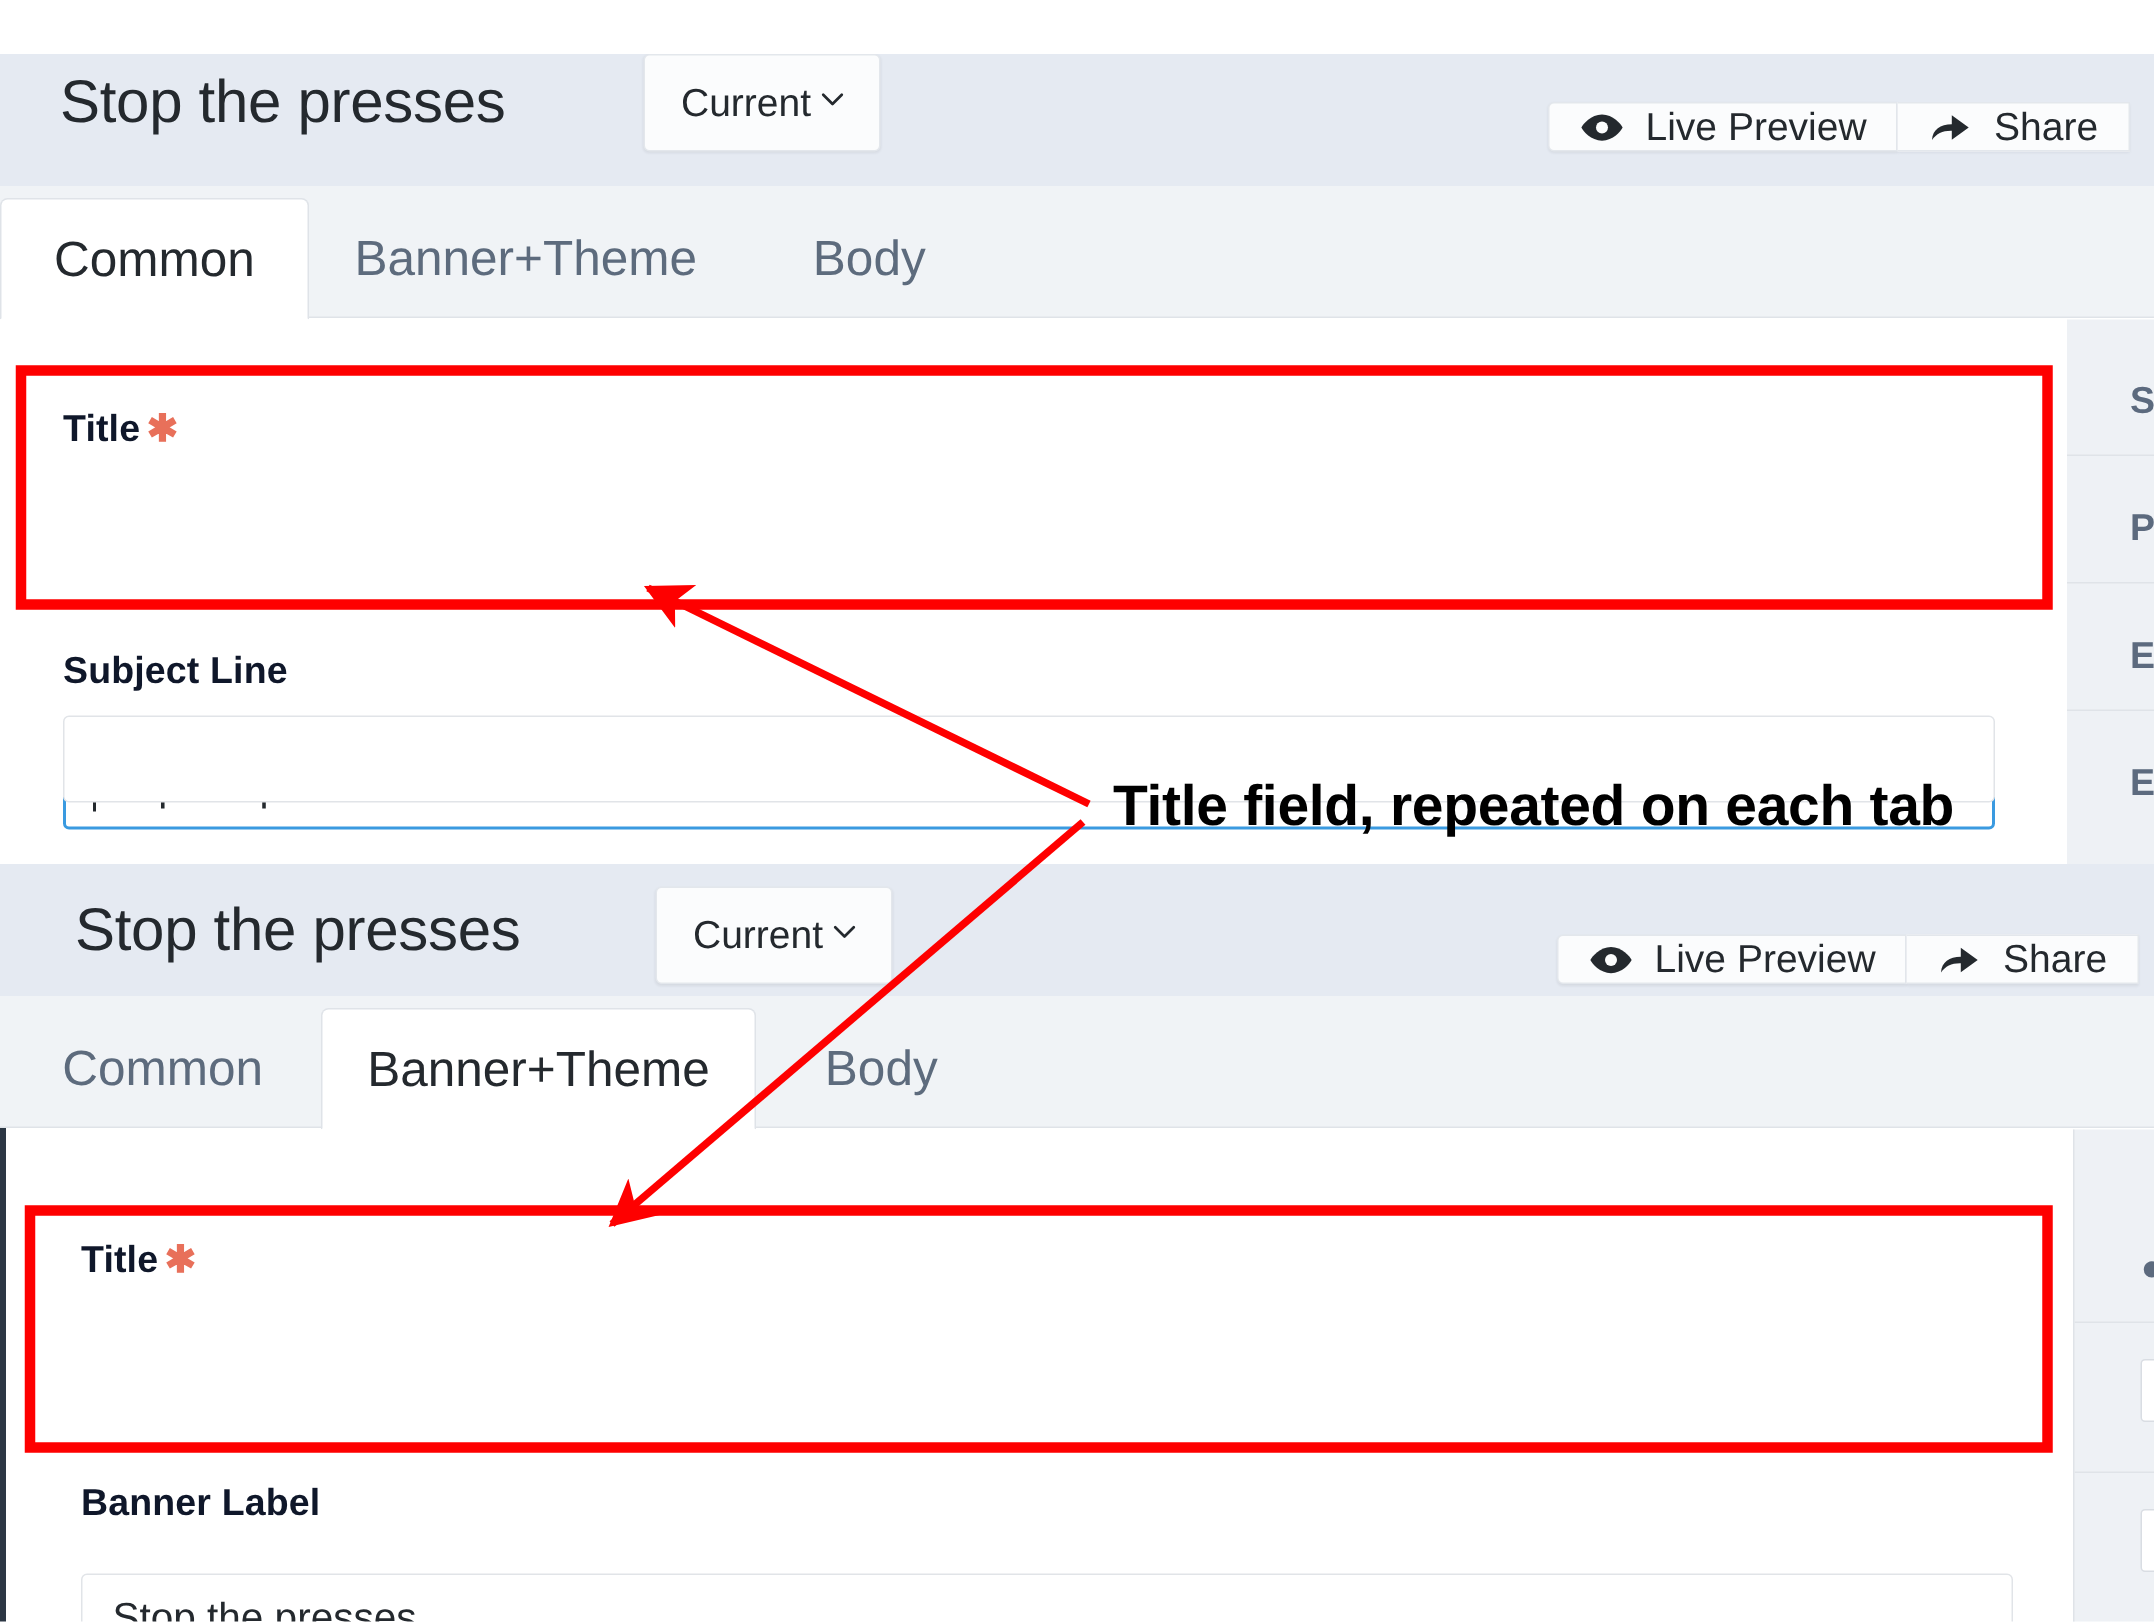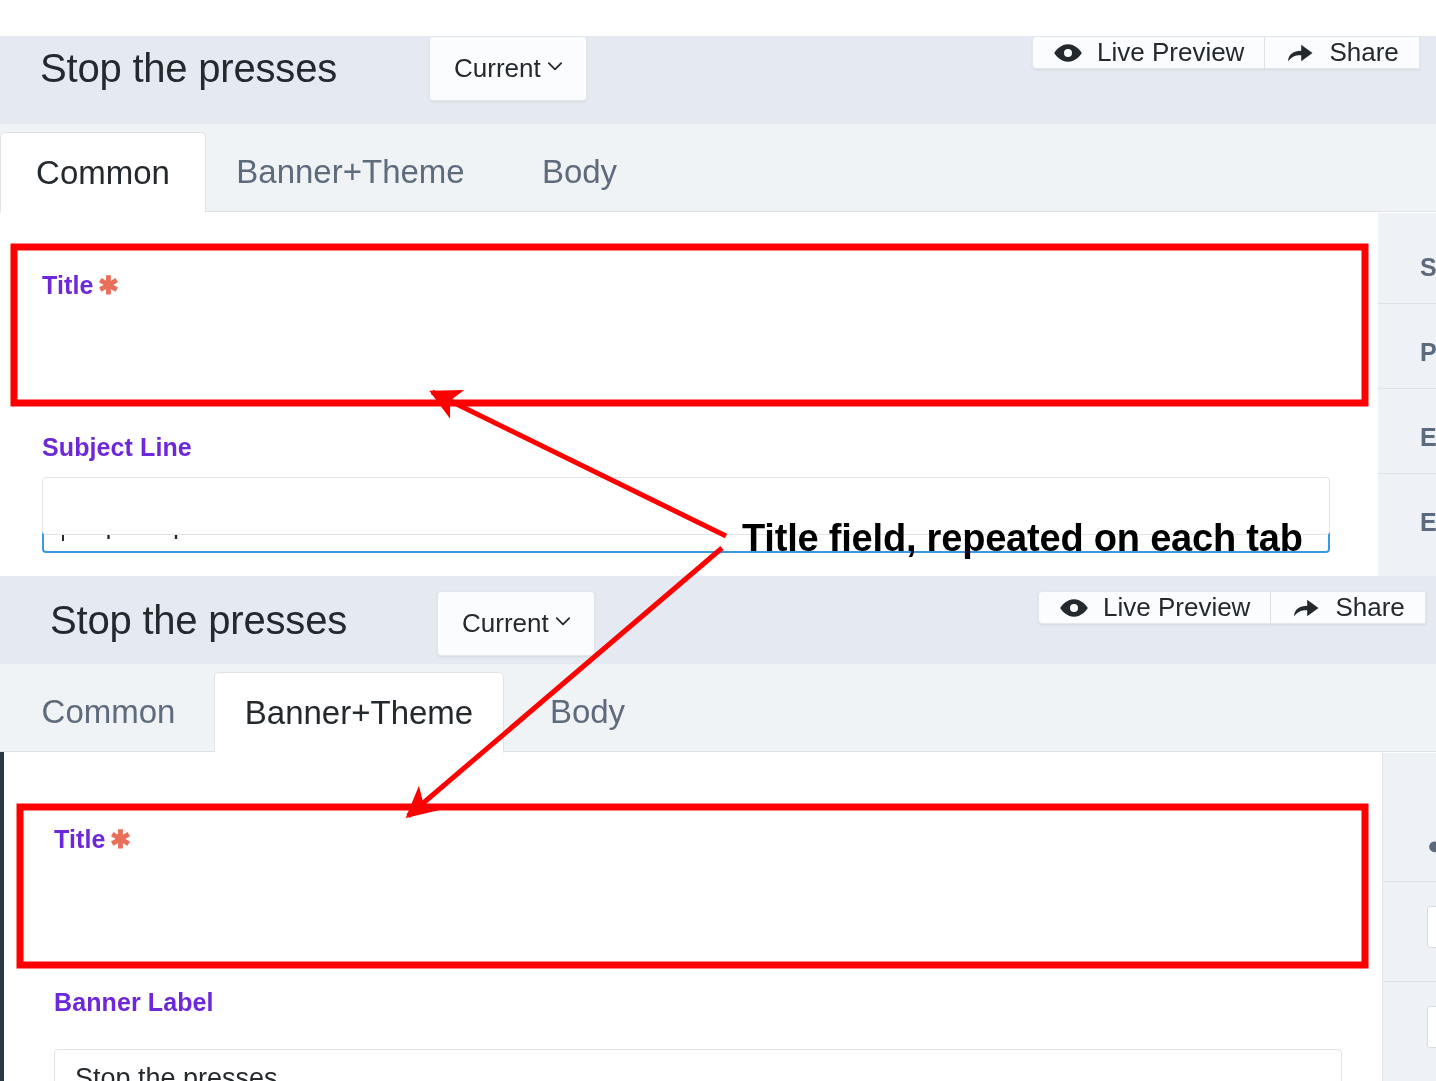--- a/index.html
+++ b/index.html
@@ -41,21 +41,21 @@
     font-size: 26px;
     color: #24292e;
     display: flex;
     align-items: center;
     gap: 5px;
     white-space: nowrap;
   }
   .chev { display:inline-block; width: 18px; height: 18px; position: relative; top:-3px;}
   .chev svg { display:block; }
 
-  .hdr-actions { position: absolute; display: flex; align-items: flex-start; }
+  .hdr-actions { position: absolute; display: flex; align-items: flex-end; }
   .hdr-btn {
     background: #fbfcfd;
     border: 1px solid #e3e7ec;
     box-shadow: 0 1px 2px rgba(27,31,35,.08);
     font-size: 26px;
     color: #24292e;
     display: flex;
     align-items: center;
     gap: 14px;
     white-space: nowrap;
@@ -94,21 +94,21 @@
     border-top-right-radius: 5px;
     margin-bottom: -1px;
     z-index: 3;
   }
 
   
   .formarea { position: relative; background: #fff; }
   .field-label {
     font-size: 25px;
     font-weight: bold;
-    color: #6d28d9;
+    color: #0f172a;
     letter-spacing: .1px;
     white-space: nowrap;
   }
   .req { color: #e8705a; font-size: 25px; font-weight: bold; }
   .textinput {
     background: #ffffff;
     border: 1px solid #e1e4e8;
     border-radius: 4px;
     font-size: 27px;
     color: #24292e;

